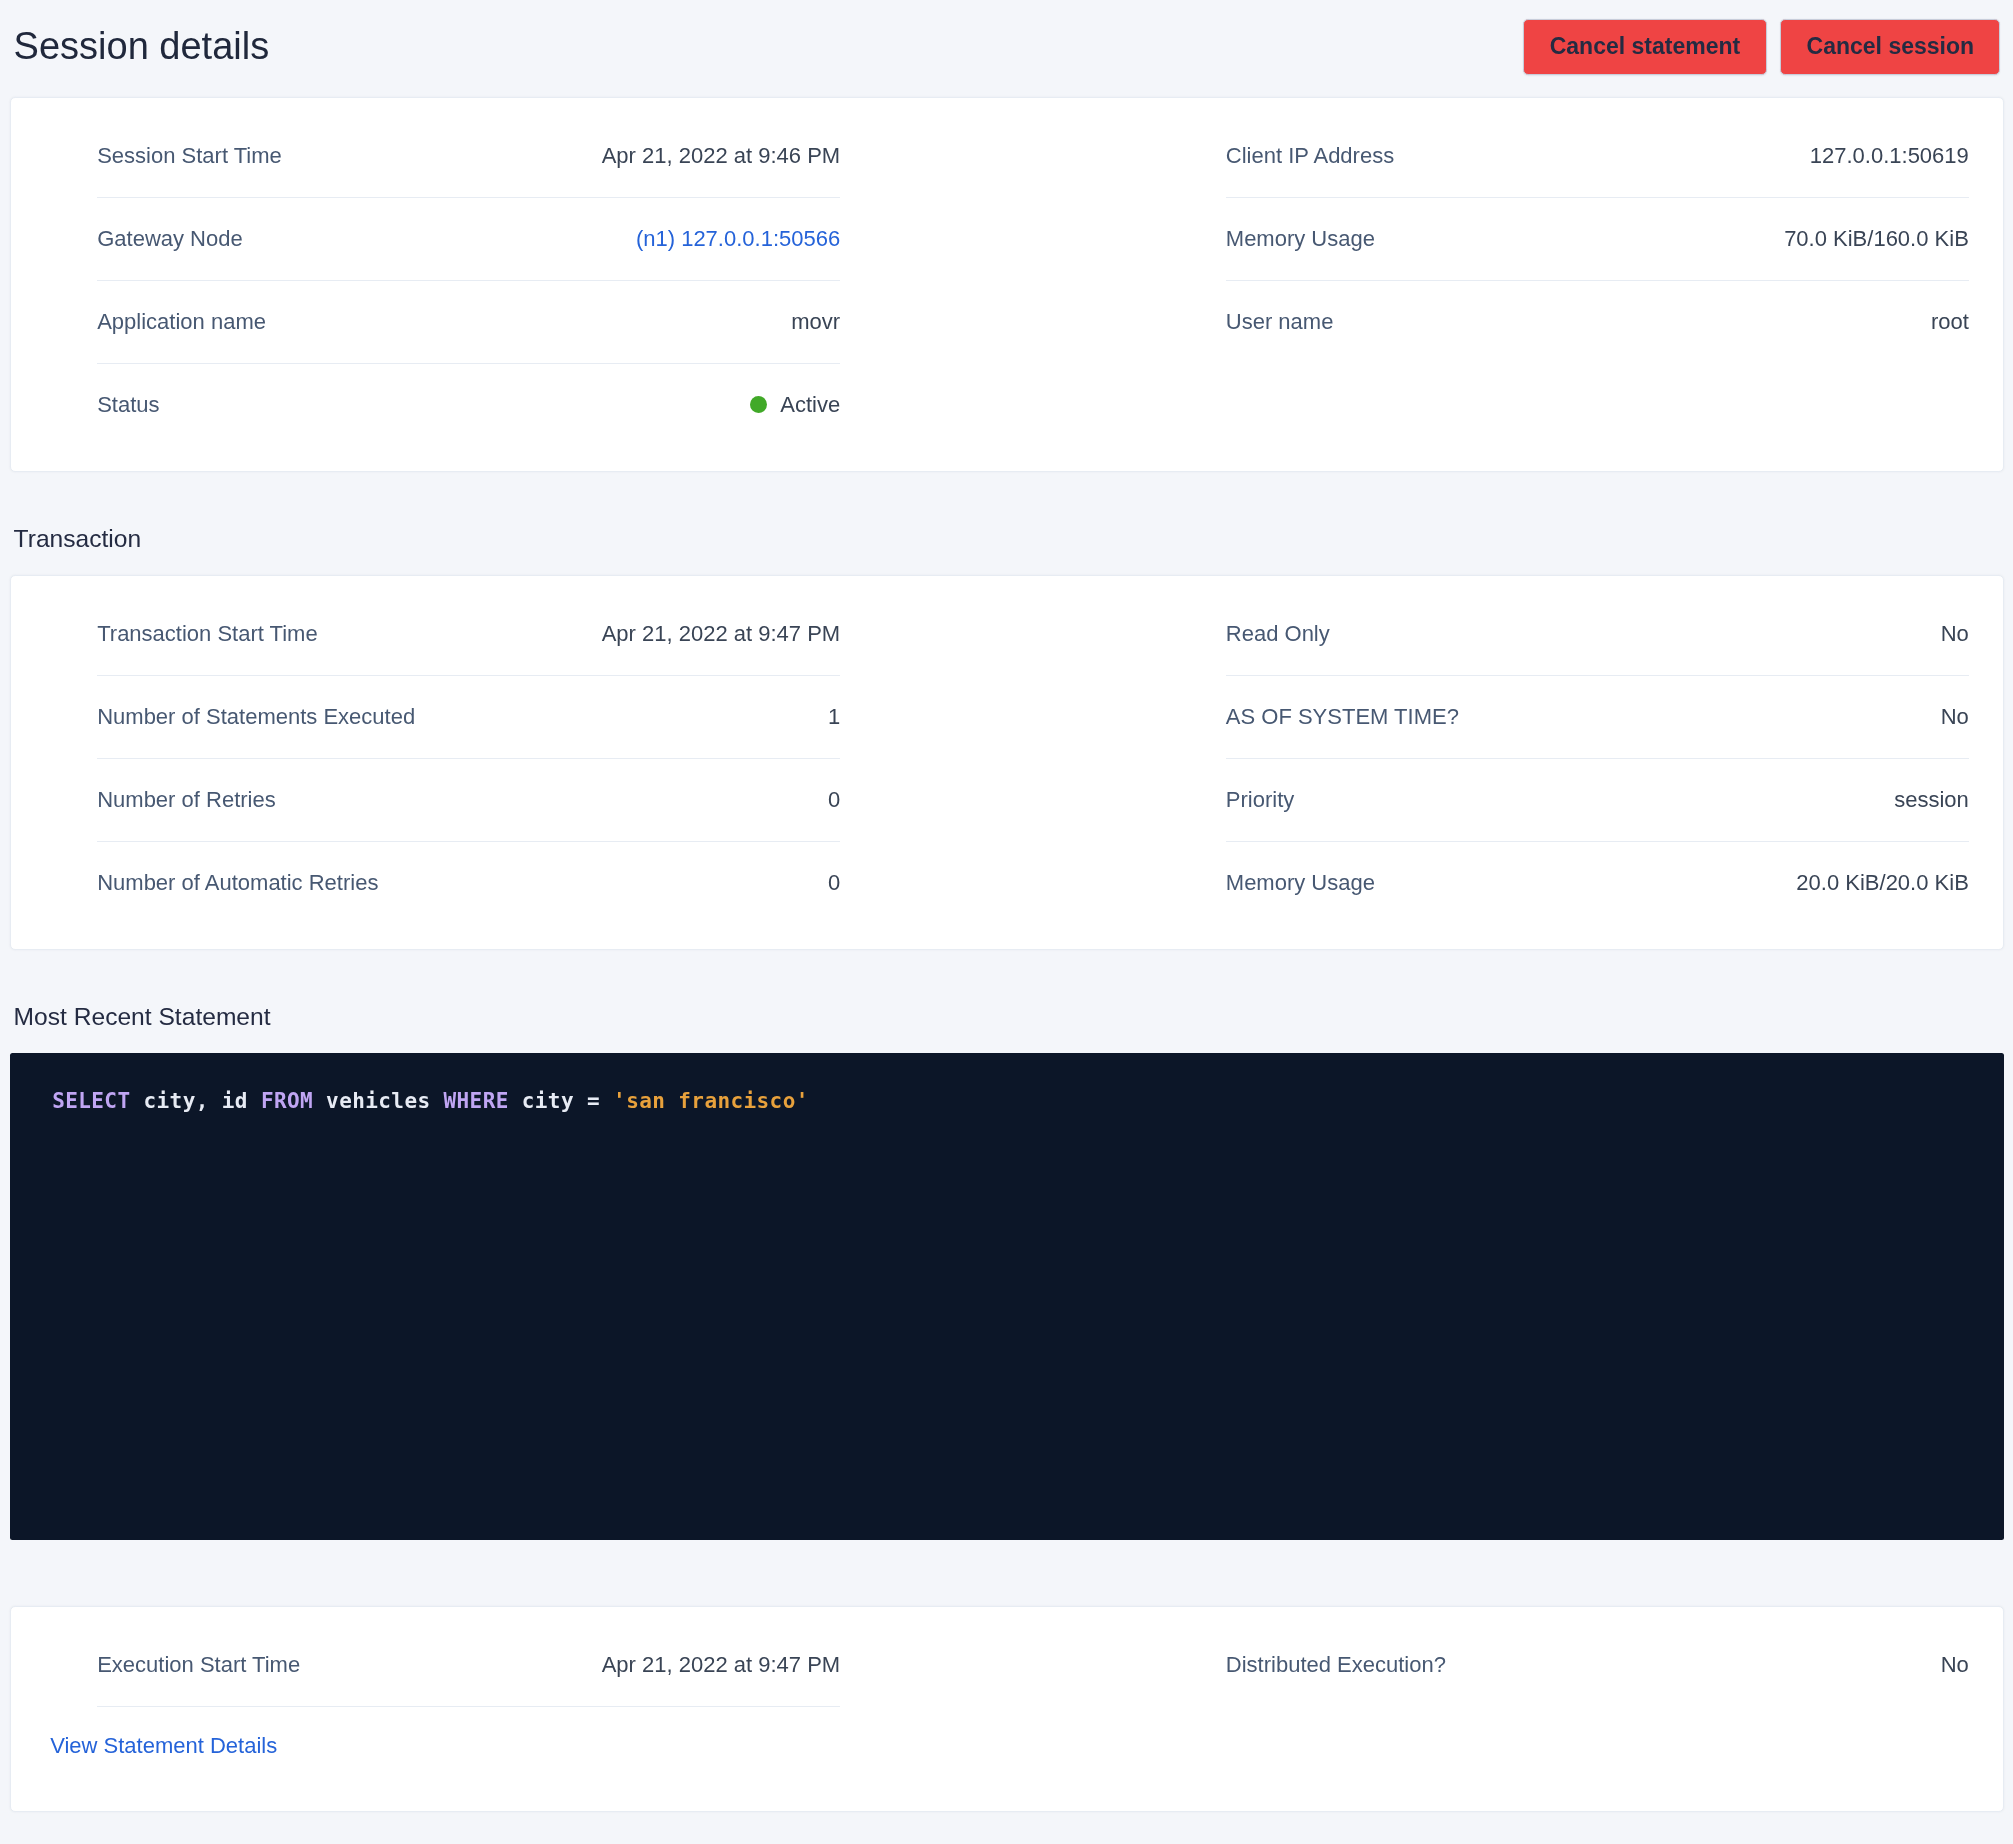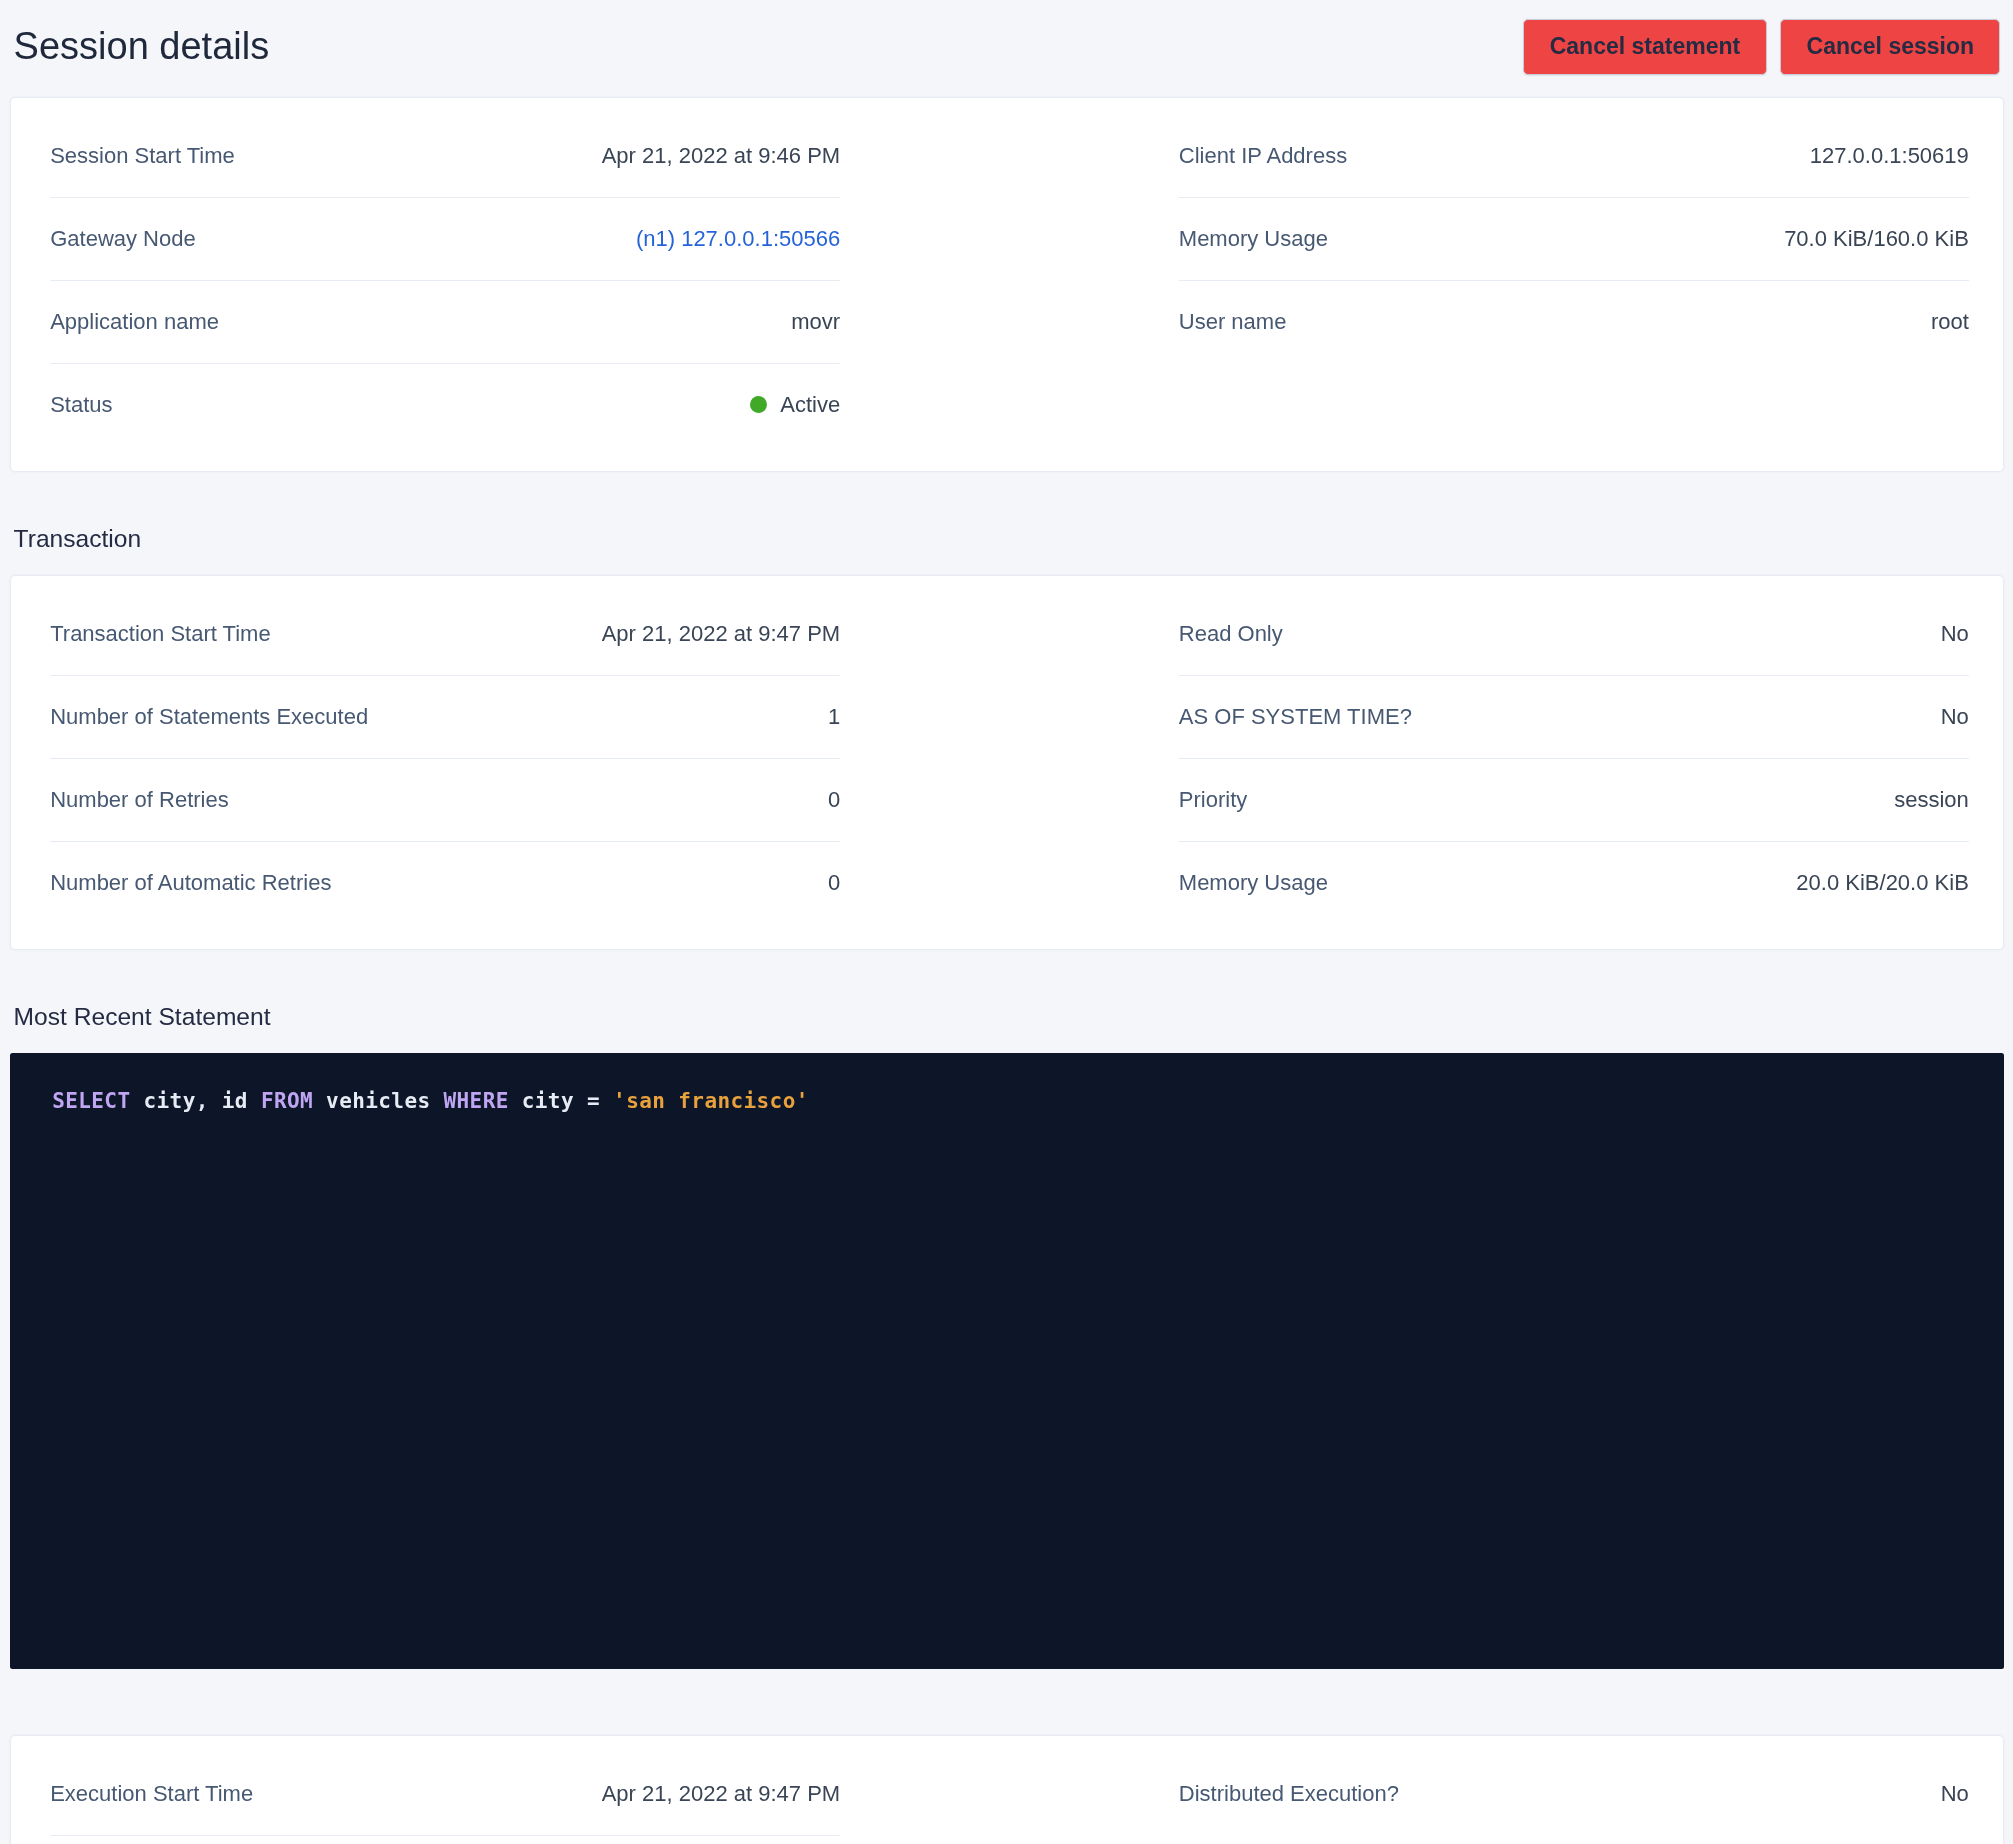--- a/index.html
+++ b/index.html
@@ -57,20 +57,21 @@
     padding: 17px 34px 25.4px 39px;
   }
   .col { width: 790px; }
   .kv-row {
     height: 82px;
     display: flex;
     justify-content: space-between;
     align-items: center;
     border-bottom: 0.8px solid #e7ecf3;
     font-size: 22px;
+    margin-left: 47px;
   }
   .col .kv-row:last-child { border-bottom: none; }
   .kv-label { color: #475872; }
   .kv-value { color: #394455; display: flex; align-items: center; }
   .link {
     color: #2563d9;
     text-decoration: none;
     cursor: pointer;
   }
   .status-dot {
@@ -85,21 +86,21 @@
   .section-heading {
     font-size: 24.6px;
     font-weight: 400;
     color: #242b42;
     margin: 53px 3.4px 22px 3.4px;
   }
   
   .code-block {
     background: #0c1628;
     border-radius: 2.5px;
-    height: 616px;
+    height: 487px;
     padding: 36px 42px;
     box-sizing: border-box;
   }
   .sql-line {
     font-family: "DejaVu Sans Mono", "Liberation Mono", monospace;
     font-size: 21px;
     font-weight: 700;
     color: #e7ebf4;
     white-space: pre-wrap;
     letter-spacing: 0.4px;

